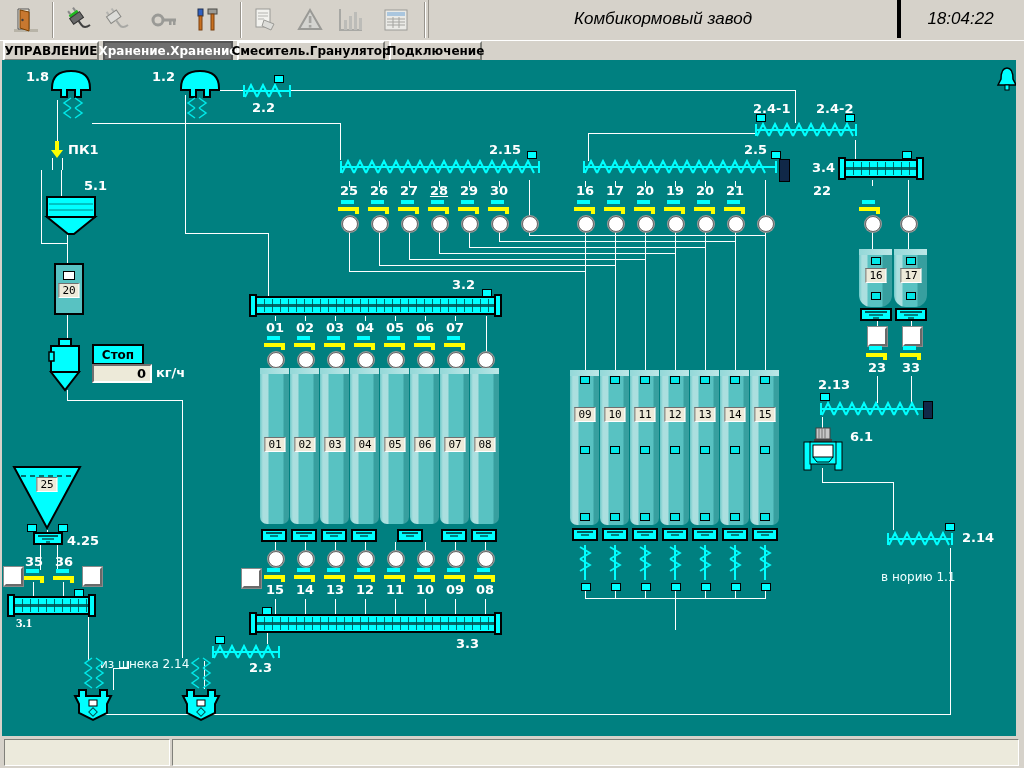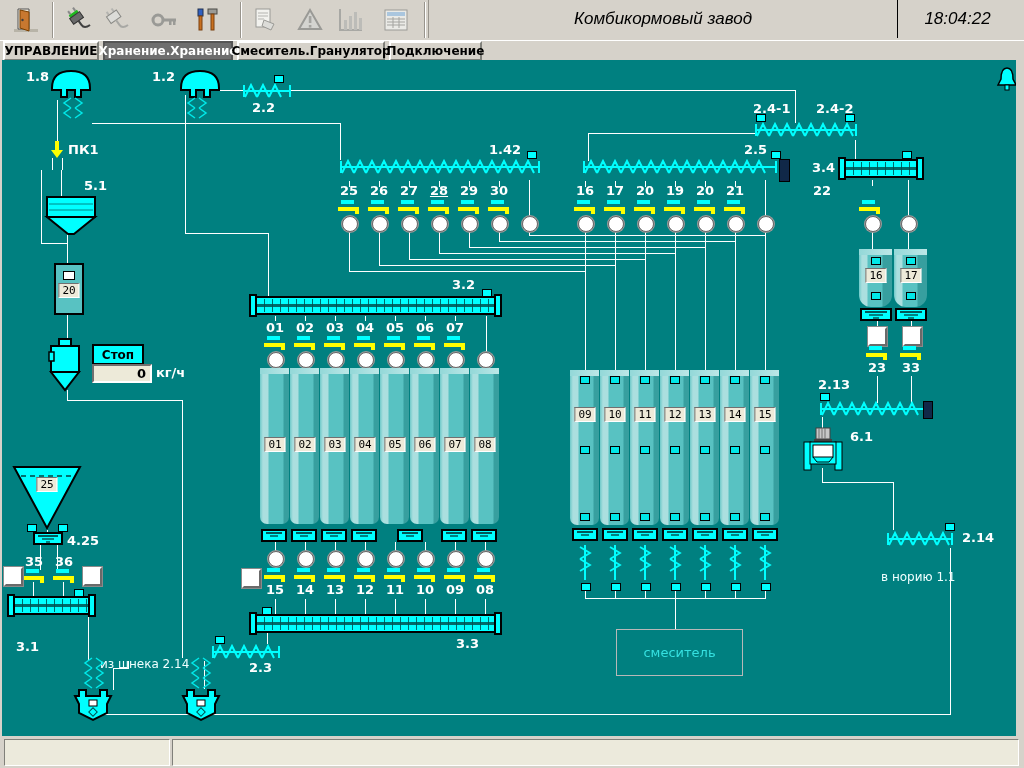--- a/index.html
+++ b/index.html
@@ -4,21 +4,21 @@
 <style>
   html,body{margin:0;padding:0}
   body{width:1024px;height:768px;position:relative;overflow:hidden;
        background:#D6D2CA;font-family:"DejaVu Sans",sans-serif;}
   .toolbar{position:absolute;left:0;top:0;width:1024px;height:40px;background:#D6D2CA;}
   .tbtn{position:absolute;top:3px;width:40px;height:34px;display:flex;align-items:center;justify-content:center;}
   .tsep{position:absolute;top:2px;height:36px;width:0;border-left:1px solid #98948c;border-right:1px solid #ffffff;}
   .title-panel{position:absolute;left:428px;top:0;width:468px;height:38px;border-left:1px solid #98948c;
        display:flex;align-items:center;justify-content:center;
        font:italic 17px "Liberation Sans",sans-serif;color:#000;}
-  .clock-panel{position:absolute;left:897px;top:0;width:119px;height:38px;border-left:1px solid #000000;
+  .clock-panel{position:absolute;left:897px;top:0;width:119px;height:38px;border-left:4px solid #000000;
        display:flex;align-items:center;justify-content:center;
        font:italic 17px "Liberation Sans",sans-serif;color:#000;}
   .tabbar{position:absolute;left:0;top:40px;width:1024px;height:20px;background:#D6D2CA;border-top:1px solid #fff;}
   .tab{position:absolute;top:0;height:20px;box-sizing:border-box;display:flex;align-items:center;justify-content:center;
        font-weight:bold;font-size:12px;color:#000;background:#D6D2CA;
        border:2px solid;border-color:#ffffff #80807a #80807a #ffffff;white-space:nowrap;}
   .tab.active{background:#6E6E6E;color:#fff;border-color:#555 #555 #555 #555;}
   .diagram{position:absolute;left:2px;top:60px;width:1014px;height:676px;background:#008080;overflow:hidden;}
   .statusbar{position:absolute;left:0;top:736px;width:1024px;height:32px;background:#D6D2CA;}
   .spanel{position:absolute;top:3px;height:25px;background:#ECEADC;border:1px solid;border-color:#80807a #fff #fff #80807a;}
@@ -351,21 +351,21 @@
       <span class="yv"></span>
     </div>
     <div class="chk" style="position: absolute; left: 2px; top: 507px;"></div>
     <div class="chk" style="position: absolute; left: 81px; top: 507px;"></div>
     <div class="chain" style="position: absolute; left: 10px; top: 536px; width: 79px; height: 19px;">
       <i></i>
     </div>
     <div class="cap" style="position: absolute; left: 5px; top: 534px; width: 8px; height: 23px;"></div>
     <div class="cap" style="position: absolute; left: 86px; top: 534px; width: 8px; height: 23px;"></div>
     <div class="tagsq" style="position: absolute; left: 72px; top: 529px;"></div>
-    <div class="lbl" style="position: absolute; left: 14px; top: 580px;">3.1</div>
+    <div class="lbl" style="position: absolute; left: 14px; top: 556px; font-family: Liberation Serif, serif;">3.1</div>
     <div class="txt" style="position: absolute; left: 98px; top: 598px;">из шнека 2.14</div>
     <div style="position: absolute; left: 80px; top: 596px; width: 24px; height: 32px;">
       <svg width="24" height="32">
         <path d="M10,2 L3,7 L10,12 M14,2 L21,7 L14,12 M10,12 L3,17 L10,22 M14,12 L21,17 L14,22 M10,22 L3,27 L10,32 M14,22 L21,27 L14,32 " fill="none" stroke="#00E8E8" stroke-width="1.5"></path>
       </svg>
     </div>
     <div style="position: absolute; left: 187px; top: 596px; width: 24px; height: 32px;">
       <svg width="24" height="32">
         <path d="M10,2 L3,7 L10,12 M14,2 L21,7 L14,12 M10,12 L3,17 L10,22 M14,12 L21,17 L14,22 M10,22 L3,27 L10,32 M14,22 L21,27 L14,32 " fill="none" stroke="#00E8E8" stroke-width="1.5"></path>
       </svg>
@@ -394,21 +394,21 @@
     <div class="tagsq" style="position: absolute; left: 272px; top: 15px;"></div>
     <div class="lbl" style="position: absolute; left: 250px; top: 41px;">2.2</div>
     <div style="position: absolute; left: 337px; top: 98px; width: 202px; height: 18px;">
       <svg width="202" height="18">
         <path d="M1,9 H201" stroke="#00FFFF" stroke-width="2" fill="none"></path>
         <path d="M3,15 L9,3 L15,15 M15,15 L21,3 L27,15 M27,15 L33,3 L39,15 M39,15 L45,3 L51,15 M51,15 L57,3 L63,15 M63,15 L69,3 L75,15 M75,15 L81,3 L87,15 M87,15 L93,3 L99,15 M99,15 L105,3 L111,15 M111,15 L117,3 L123,15 M123,15 L129,3 L135,15 M135,15 L141,3 L147,15 M147,15 L153,3 L159,15 M159,15 L165,3 L171,15 M171,15 L177,3 L183,15 M183,15 L189,3 L195,15 " stroke="#00FFFF" stroke-width="2" fill="none"></path>
         <path d="M2,3 V15 M200,3 V15" stroke="#00FFFF" stroke-width="2"></path>
       </svg>
     </div>
     <div class="tagsq" style="position: absolute; left: 525px; top: 91px;"></div>
-    <div class="lbl" style="position: absolute; left: 487px; top: 83px;">1.42</div>
+    <div class="lbl" style="position: absolute; left: 487px; top: 83px;">2.15</div>
     <div style="position: absolute; left: 580px; top: 98px; width: 196px; height: 18px;">
       <svg width="196" height="18">
         <path d="M1,9 H195" stroke="#00FFFF" stroke-width="2" fill="none"></path>
         <path d="M3,15 L9,3 L15,15 M15,15 L21,3 L27,15 M27,15 L33,3 L39,15 M39,15 L45,3 L51,15 M51,15 L57,3 L63,15 M63,15 L69,3 L75,15 M75,15 L81,3 L87,15 M87,15 L93,3 L99,15 M99,15 L105,3 L111,15 M111,15 L117,3 L123,15 M123,15 L129,3 L135,15 M135,15 L141,3 L147,15 M147,15 L153,3 L159,15 M159,15 L165,3 L171,15 M171,15 L177,3 L183,15 " stroke="#00FFFF" stroke-width="2" fill="none"></path>
         <path d="M2,3 V15 M194,3 V15" stroke="#00FFFF" stroke-width="2"></path>
       </svg>
     </div>
     <div class="tagsq" style="position: absolute; left: 769px; top: 91px;"></div>
     <div class="lbl" style="position: absolute; left: 742px; top: 83px;">2.5</div>
     <div class="dcap" style="position: absolute; left: 777px; top: 99px; width: 9px; height: 21px;"></div>
@@ -845,21 +845,20 @@
         <line x1="11" y1="8" x2="11" y2="8" stroke="#005858" stroke-width="1.5"></line>
       </svg>
     </div>
     <div style="position: absolute; left: 755px; top: 484px; width: 16px; height: 37px;">
       <svg width="16" height="37">
         <path d="M8,1 V36" stroke="#00FFFF" stroke-width="2" fill="none"></path>
         <path d="M3,3 L13,9 L3,15 M3,15 L13,21 L3,27 " stroke="#00FFFF" stroke-width="1.8" fill="none"></path>
       </svg>
     </div>
     <div class="tagsq" style="position: absolute; left: 759px; top: 523px;"></div>
-    <div class="mixer" style="position: absolute; left: 614px; top: 569px; width: 125px; height: 45px;">смеситель</div>
     <div class="silo" style="position: absolute; left: 857px; top: 189px; width: 33px; height: 58px; border-radius: 0px 0px 12px 12px;"></div>
     <div class="sensor" style="position: absolute; left: 874px; top: 197px;"></div>
     <div class="sensor" style="position: absolute; left: 874px; top: 232px;"></div>
     <div class="tag3d" style="position: absolute; left: 874px; top: 208px;">16</div>
     <div class="levelbox" style="position: absolute; left: 874px; top: 248px; width: 32px; height: 13px;">
       <svg width="32" height="9" style="margin:0 auto">
         <line x1="3" y1="2" x2="25" y2="2" stroke="#005858" stroke-width="2"></line>
         <line x1="7" y1="5" x2="21" y2="5" stroke="#005858" stroke-width="1.5"></line>
         <line x1="11" y1="8" x2="17" y2="8" stroke="#005858" stroke-width="1.5"></line>
       </svg>

